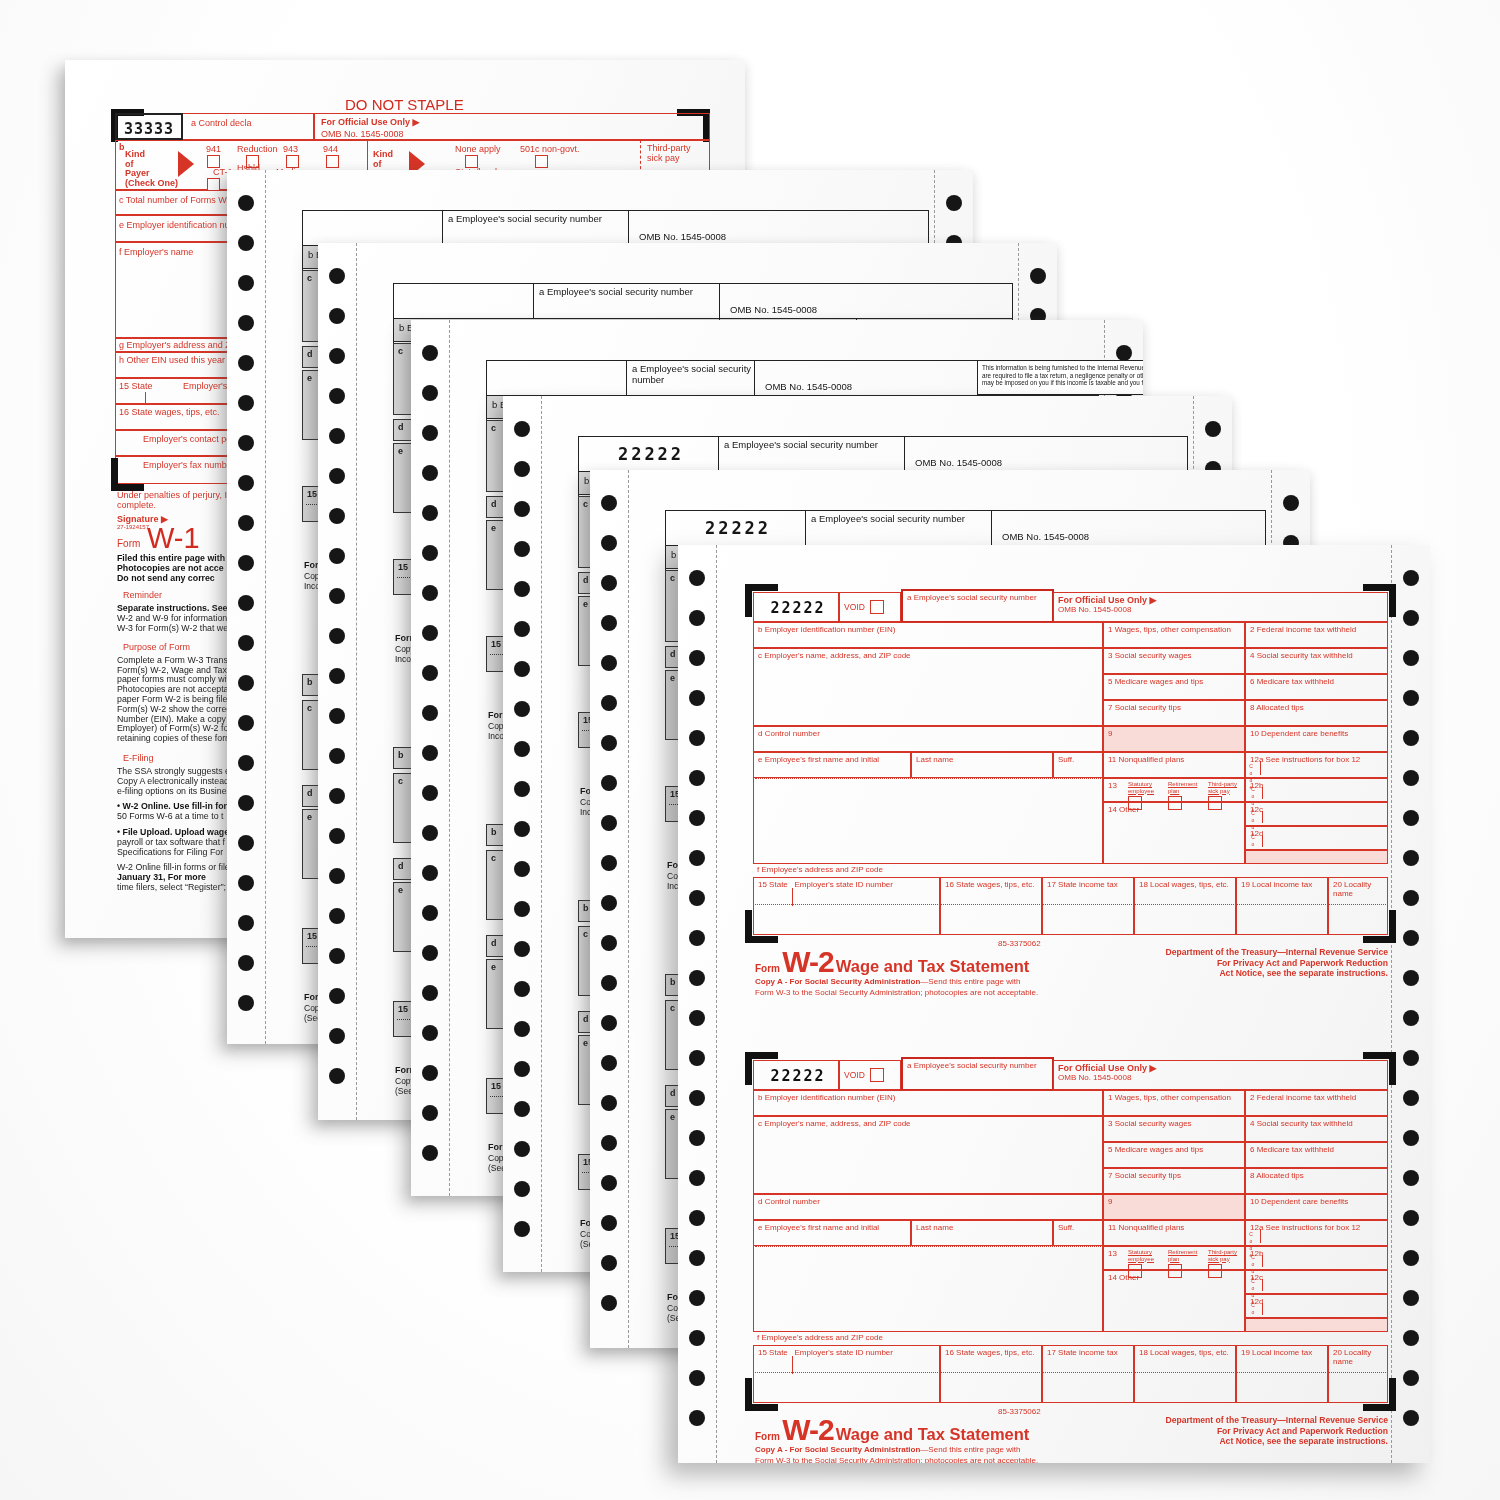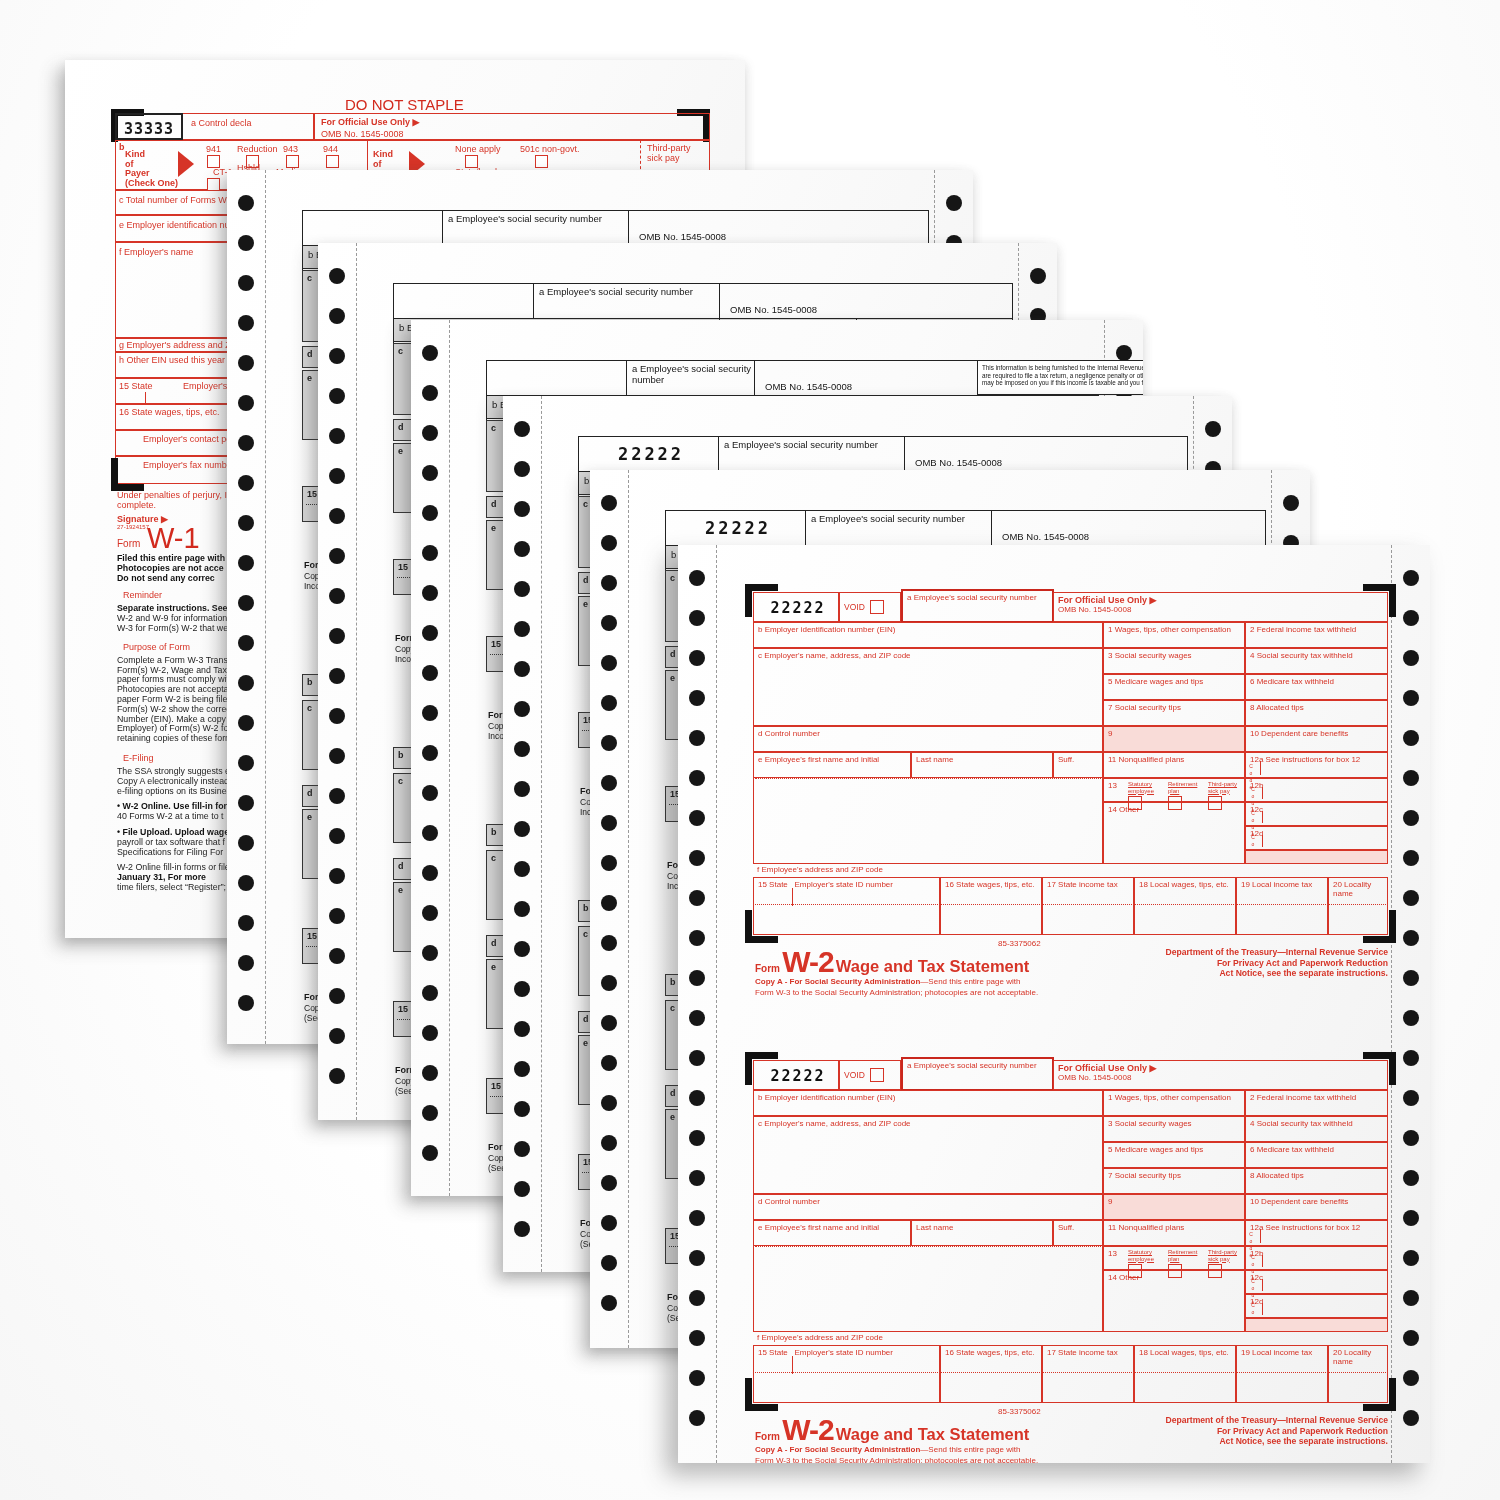--- a/index.html
+++ b/index.html
@@ -192,21 +192,21 @@
       <div class="w3line">paper Form W-2 is being filed</div>
       <div class="w3line">Form(s) W-2 show the correc</div>
       <div class="w3line">Number (EIN). Make a copy o</div>
       <div class="w3line">Employer) of Form(s) W-2 for</div>
       <div class="w3line">retaining copies of these form</div>
       <div class="heading" style="margin:9px 0 4px 6px">E-Filing</div>
       <div class="w3line">The SSA strongly suggests e</div>
       <div class="w3line">Copy A electronically instead</div>
       <div class="w3line">e-filing options on its Busines</div>
       <div class="w3line bold" style="margin-top:6px">• W-2 Online. Use fill-in form</div>
-      <div class="w3line">  40 Forms W-2 at a time to t</div>
+      <div class="w3line">  50 Forms W-6 at a time to t</div>
       <div class="w3line bold" style="margin-top:6px">• File Upload. Upload wage f</div>
       <div class="w3line">  payroll or tax software that f</div>
       <div class="w3line">  Specifications for Filing For</div>
       <div class="w3line" style="margin-top:6px">W-2 Online fill-in forms or file</div>
       <div class="w3line bold">January 31,         For more</div>
       <div class="w3line">time filers, select “Register”;</div>
     </div>
   </div>
 
   <div class="sheet mid" style="left:227px;top:170px;width:746px;height:874px">

